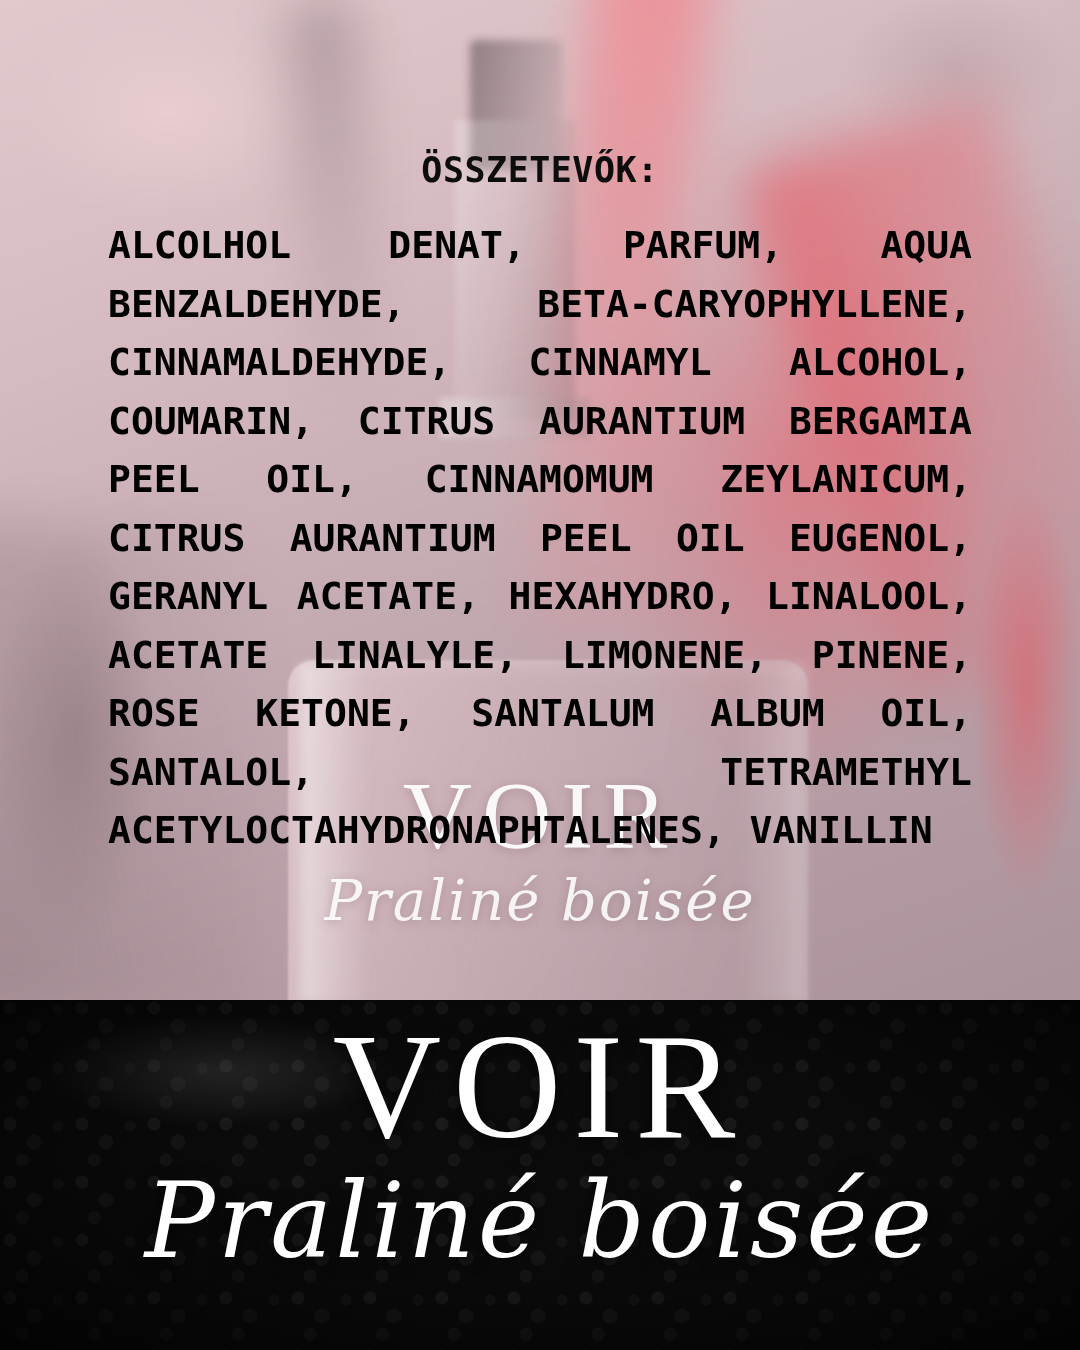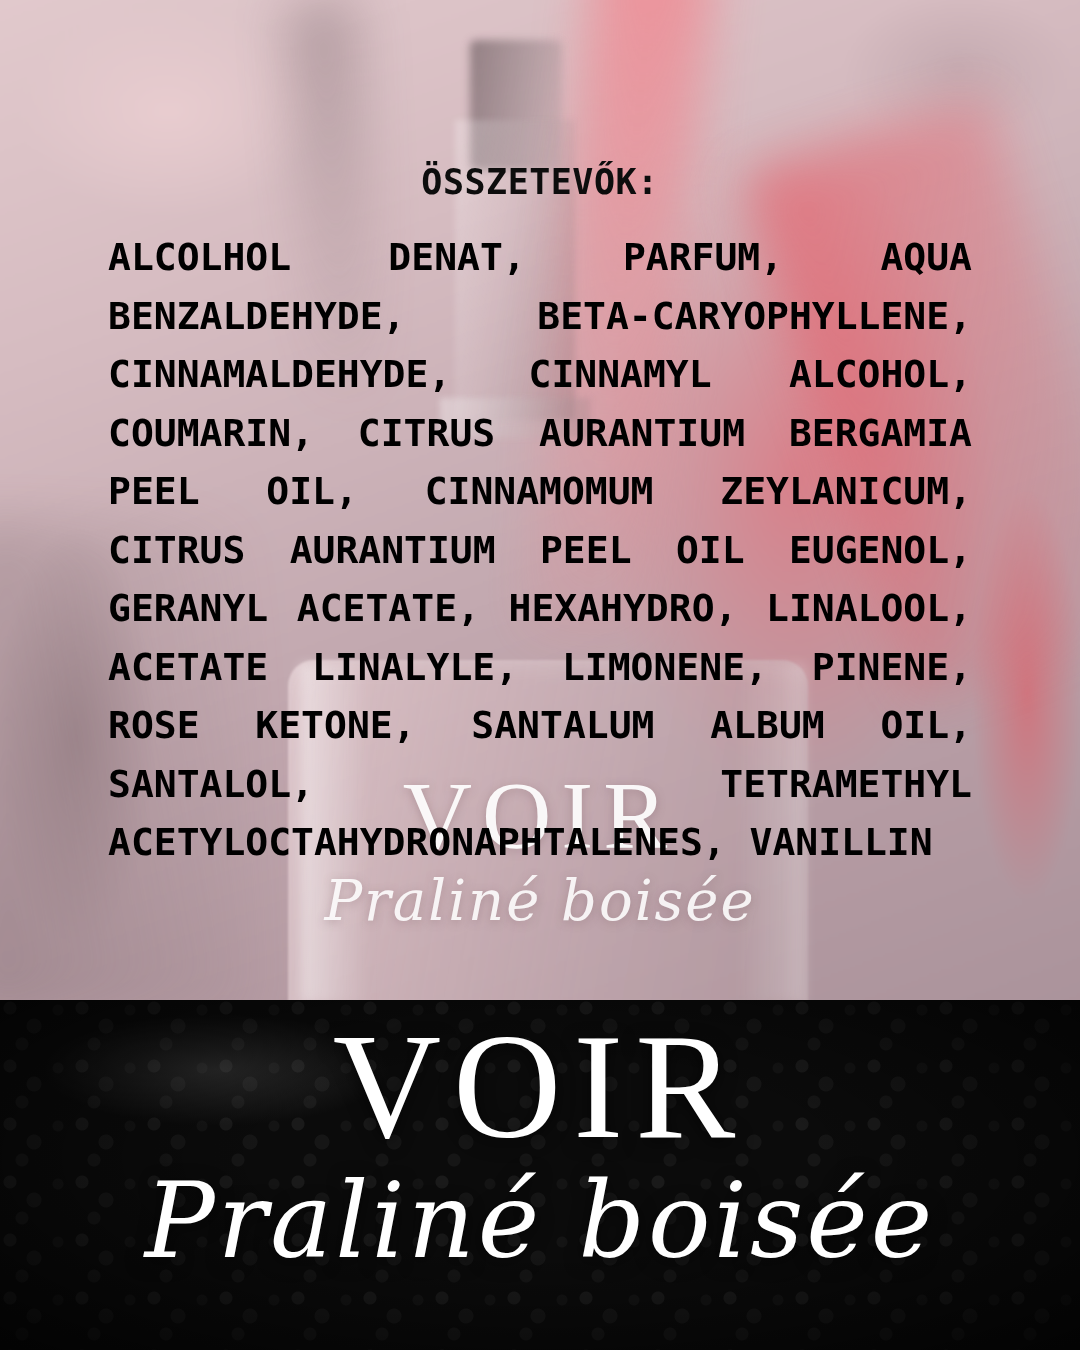--- a/index.html
+++ b/index.html
@@ -134,21 +134,21 @@
     font-size: 56px;
     letter-spacing: 2px;
     color: rgba(255,255,255,0.88);
     margin-top: 6px;
     text-shadow: 0 2px 10px rgba(120,90,95,0.35);
   }
 
   
   .ingredients {
     position: absolute;
-    left: 0; top: 12px;
+    left: 0; top: 0;
     width: 1080px;
     padding: 150px 108px 0 108px;
     box-sizing: border-box;
   }
   .ing-title {
     font-family: "DejaVu Sans Mono", "Liberation Mono", monospace;
     font-size: 35px;
     font-weight: bold;
     letter-spacing: 0.5px;
     color: #0d0d0d;

